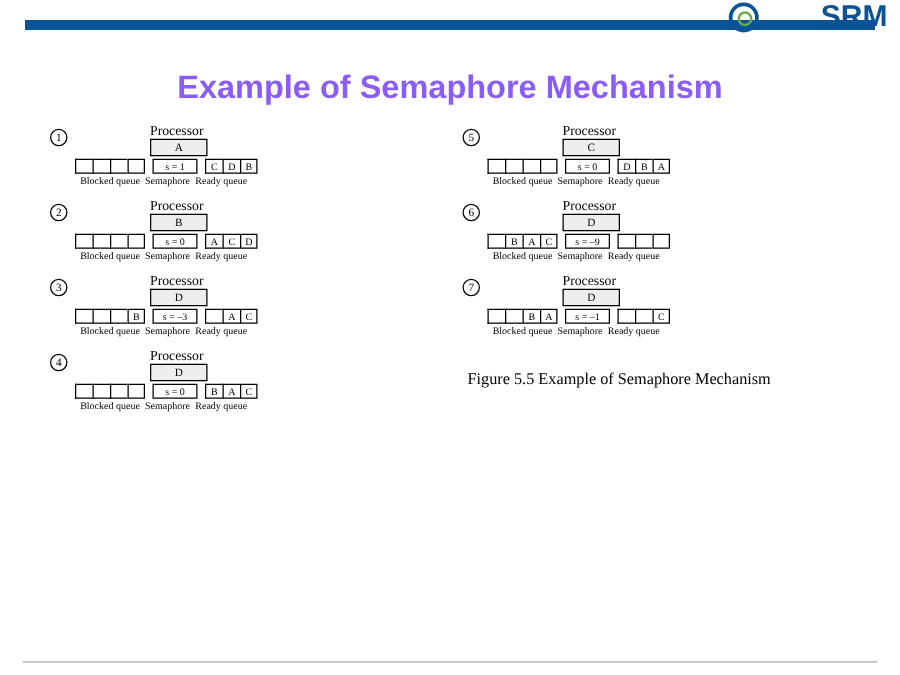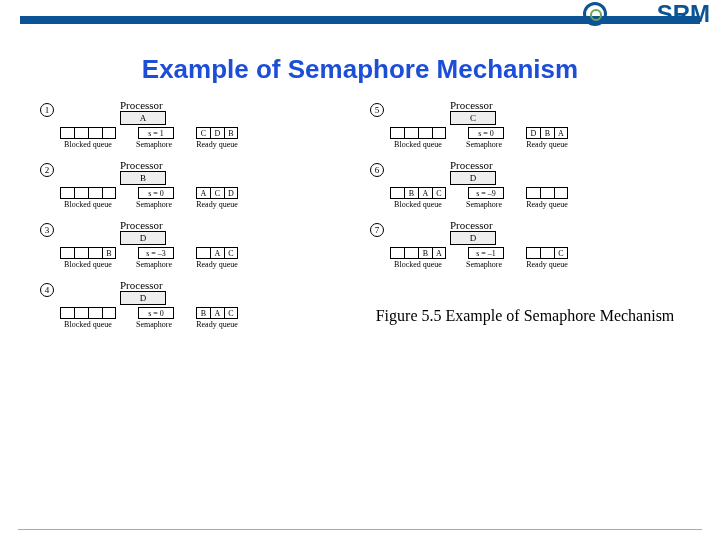--- a/index.html
+++ b/index.html
@@ -43,21 +43,21 @@
     width: 8px; height: 8px;
     border: 2px solid #6aa84f;
     border-radius: 50%;
     left: 4px; top: 4px;
   }
   .title {
     text-align: center;
     font-family: 'Trebuchet MS', Arial, sans-serif;
     font-weight: bold;
     font-size: 26px;
-    color: #1d4ed8;
+    color: #8b5cf6;
     margin-top: 30px;
     margin-bottom: 14px;
   }
   .content {
     display: flex;
     gap: 28px;
     padding: 0 44px;
   }
   .col {
     flex: 1;
@@ -79,21 +79,21 @@
     border-radius: 50%;
     font-size: 9px;
     display: flex;
     align-items: center;
     justify-content: center;
     background: #fff;
   }
   .proc-row, .queue-row {
     display: flex;
     align-items: center;
-    gap: 22px;
+    gap: 6px;
   }
   .proc-label, .q-label {
     font-size: 11px;
   }
   .proc-box {
     border: 1px solid #000;
     background: #eee;
     width: 46px;
     height: 14px;
     font-size: 9px;
@@ -127,28 +127,26 @@
     height: 12px;
     font-size: 8px;
     display: flex;
     align-items: center;
     justify-content: center;
     background: #fff;
   }
   .labels-under {
     display: flex;
     font-size: 8px;
-    gap: 20px;
     margin-top: 1px;
   }
   .under-block { text-align: center; }
   .caption {
-    font-size: 16px;
-    margin-top: 28px;
-    text-align: center;
+    font-size: 13px;
+    margin-top: 16px;
   }
   .frame {
     position: absolute;
     left: 18px;
     right: 18px;
     top: 14px;
     bottom: 10px;
     border-bottom: 1px solid #aaa;
     pointer-events: none;
   }

